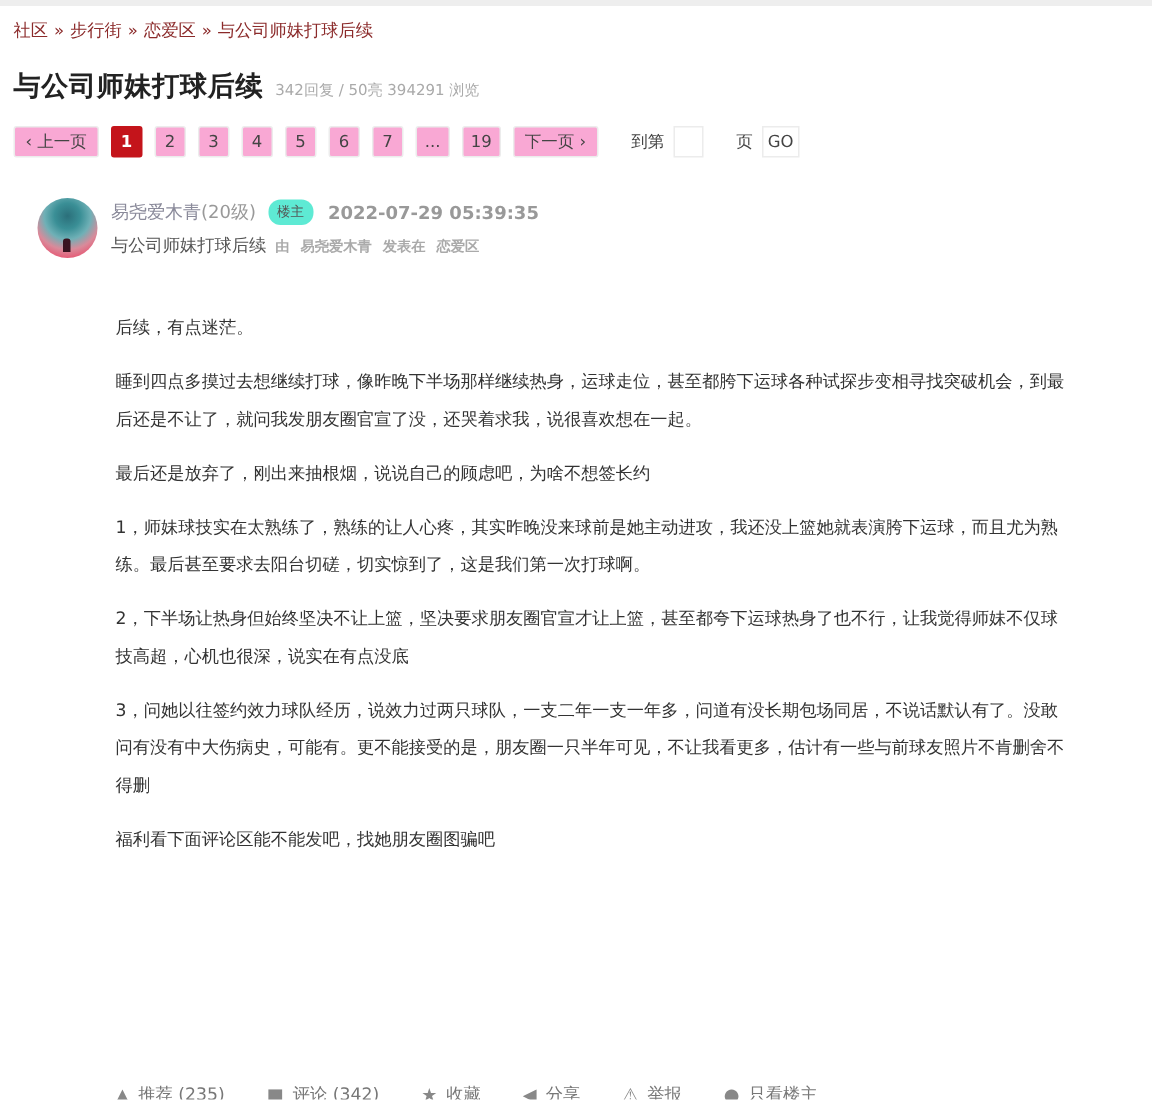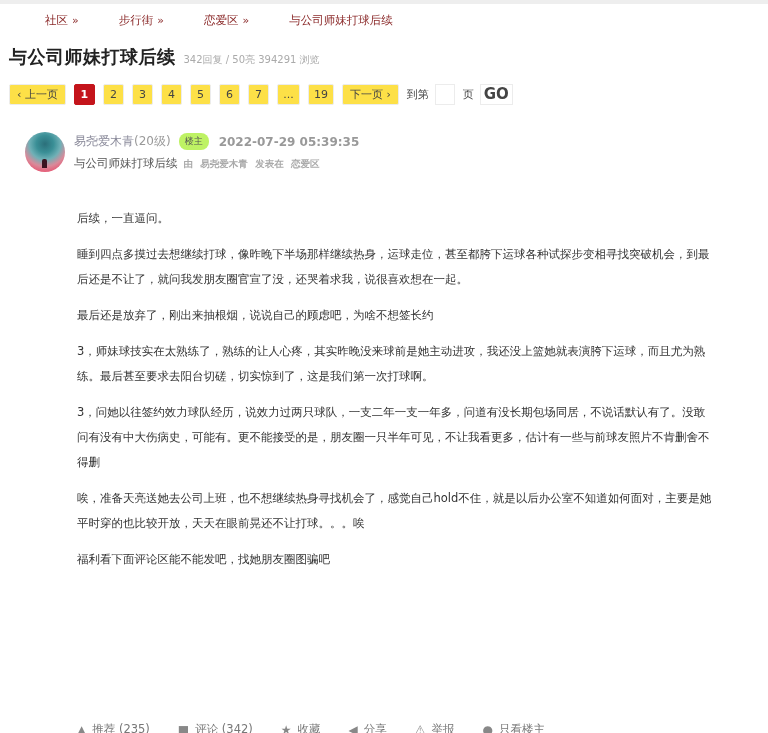--- a/index.html
+++ b/index.html
@@ -1,39 +1,39 @@
 <!DOCTYPE html>
 <html><head>
 <meta charset="utf-8">
 <style>
   * { box-sizing: border-box; margin: 0; padding: 0; }
   html, body { width: 768px; height: 733px; overflow: hidden; background: #ffffff; }
   body { font-family: "DejaVu Sans", "Liberation Sans", sans-serif; color: #333; position: relative; }
   .topbar { position: absolute; left: 0; top: 0; width: 768px; height: 4px; background: #eeeeee; }
   .breadcrumb { position: absolute; left: 9px; top: 13px; font-size: 11.5px; color: #8b2a2a; white-space: nowrap; }
   .breadcrumb .sep { color: #8b2a2a; margin: 0 4px; font-size: 11px; }
-  .breadcrumb a { color: #8b2a2a; text-decoration: none; margin-left: 36px; }
+  .breadcrumb a { color: #8b2a2a; text-decoration: none; }
   .title-row { position: absolute; left: 9px; top: 45px; white-space: nowrap; display: flex; align-items: baseline; }
   .title { font-size: 18px; font-weight: bold; color: #222; letter-spacing: 0.5px; }
   .stats { font-size: 10px; color: #aaa; margin-left: 8px; }
   .pager { position: absolute; left: 9px; top: 83px; display: flex; align-items: center; height: 22px; }
-  .pg { height: 21px; min-width: 21px; border: 1px solid #ececec; border-radius: 2px; font-size: 11px; color: #444; display: flex; align-items: center; justify-content: center; margin-right: 8px; background: #fde047; padding: 0 5px; }
+  .pg { height: 21px; min-width: 21px; border: 1px solid #ececec; border-radius: 2px; font-size: 11px; color: #444; display: flex; align-items: center; justify-content: center; margin-right: 8px; background: #f9a8d4; padding: 0 5px; }
   .pg.prev { padding: 0 7px; margin-right: 8px; }
   .pg.active { background: #c4141b; color: #fff; border-color: #c4141b; font-weight: bold; }
   .pg.dots { min-width: 23px; }
-  .pager .goto-lbl { font-size: 11px; color: #444; margin: 0 6px 0 0; text-align: center; }
+  .pager .goto-lbl { font-size: 11px; color: #444; margin: 0 6px 0 14px; text-align: center; }
   .pager .goto-input { width: 20px; height: 21px; border: 1px solid #ececec; background: #fff; margin-right: 8px; }
-  .pager .goto-go { font-size: 15px; color: #444; border: 1px solid #ececec; height: 21px; padding: 5px 3px; display: flex; align-items: center; font-weight: bold; }
+  .pager .goto-go { font-size: 11px; color: #444; border: 1px solid #ececec; height: 21px; padding: 5px 3px; display: flex; align-items: center; }
   .avatar { position: absolute; left: 25px; top: 132px; width: 40px; height: 40px; border-radius: 50%;
     background: radial-gradient(circle at 50% 30%, #2b6f7a 0%, #3a8f96 25%, #6fb0b6 45%, #d98a9a 65%, #e4607a 80%, #b23a54 100%); overflow: hidden; }
   .avatar .figure { position: absolute; left: 17px; top: 27px; width: 5px; height: 9px; background: #3a1420; border-radius: 2px 2px 0 0; }
   .author-row { position: absolute; left: 74px; top: 133px; display: flex; align-items: center; white-space: nowrap; }
   .author-name { font-size: 12px; color: #8a8a9a; }
   .author-level { font-size: 12px; color: #999; }
-  .badge-op { font-size: 9px; color: #555; background: #bef264; border-radius: 8px; padding: 2px 6px; margin-left: 8px; }
+  .badge-op { font-size: 9px; color: #555; background: #5eead4; border-radius: 8px; padding: 2px 6px; margin-left: 8px; }
   .post-time { font-size: 12px; color: #999; margin-left: 10px; font-weight: bold; }
   .sub-row { position: absolute; left: 74px; top: 156px; white-space: nowrap; display: flex; align-items: baseline; }
   .sub-title { font-size: 11.5px; color: #555; }
   .sub-meta { font-size: 9.5px; color: #aaa; margin-left: 6px; font-weight: bold; }
   .sub-meta span { margin-right: 4px; }
   .content { position: absolute; left: 77px; top: 206px; width: 636px; font-size: 11.5px; color: #333; line-height: 25px; }
   .content p { margin-bottom: 11px; }
   .actions { position: absolute; left: 77px; top: 722px; display: flex; align-items: center; white-space: nowrap; font-size: 11.5px; color: #777; }
   .act { display: flex; align-items: center; margin-right: 28px; }
   .act .ic { font-size: 12px; color: #888; margin-right: 6px; }
@@ -85,26 +85,26 @@
   <span class="sub-title">与公司师妹打球后续</span>
   <span class="sub-meta">
     <span>由</span>
     <span>易尧爱木青</span>
     <span>发表在</span>
     <span>恋爱区</span>
   </span>
 </div>
 
 <div class="content">
-  <p>后续，一直逼问。</p>
+  <p>后续，有点迷茫。</p>
   <p>睡到四点多摸过去想继续打球，像昨晚下半场那样继续热身，运球走位，甚至都胯下运球各种试探步变相寻找突破机会，到最后还是不让了，就问我发朋友圈官宣了没，还哭着求我，说很喜欢想在一起。</p>
   <p>最后还是放弃了，刚出来抽根烟，说说自己的顾虑吧，为啥不想签长约</p>
-  <p>3，师妹球技实在太熟练了，熟练的让人心疼，其实昨晚没来球前是她主动进攻，我还没上篮她就表演胯下运球，而且尤为熟练。最后甚至要求去阳台切磋，切实惊到了，这是我们第一次打球啊。</p>
+  <p>1，师妹球技实在太熟练了，熟练的让人心疼，其实昨晚没来球前是她主动进攻，我还没上篮她就表演胯下运球，而且尤为熟练。最后甚至要求去阳台切磋，切实惊到了，这是我们第一次打球啊。</p>
+  <p>2，下半场让热身但始终坚决不让上篮，坚决要求朋友圈官宣才让上篮，甚至都夸下运球热身了也不行，让我觉得师妹不仅球技高超，心机也很深，说实在有点没底</p>
   <p>3，问她以往签约效力球队经历，说效力过两只球队，一支二年一支一年多，问道有没长期包场同居，不说话默认有了。没敢问有没有中大伤病史，可能有。更不能接受的是，朋友圈一只半年可见，不让我看更多，估计有一些与前球友照片不肯删舍不得删</p>
-  <p>唉，准备天亮送她去公司上班，也不想继续热身寻找机会了，感觉自己hold不住，就是以后办公室不知道如何面对，主要是她平时穿的也比较开放，天天在眼前晃还不让打球。。。唉</p>
   <p>福利看下面评论区能不能发吧，找她朋友圈图骗吧</p>
 </div>
 
 <div class="actions">
   <div class="act">
     <span class="ic">▲</span>
     <span>推荐 (235)</span>
   </div>
   <div class="act">
     <span class="ic">■</span>

